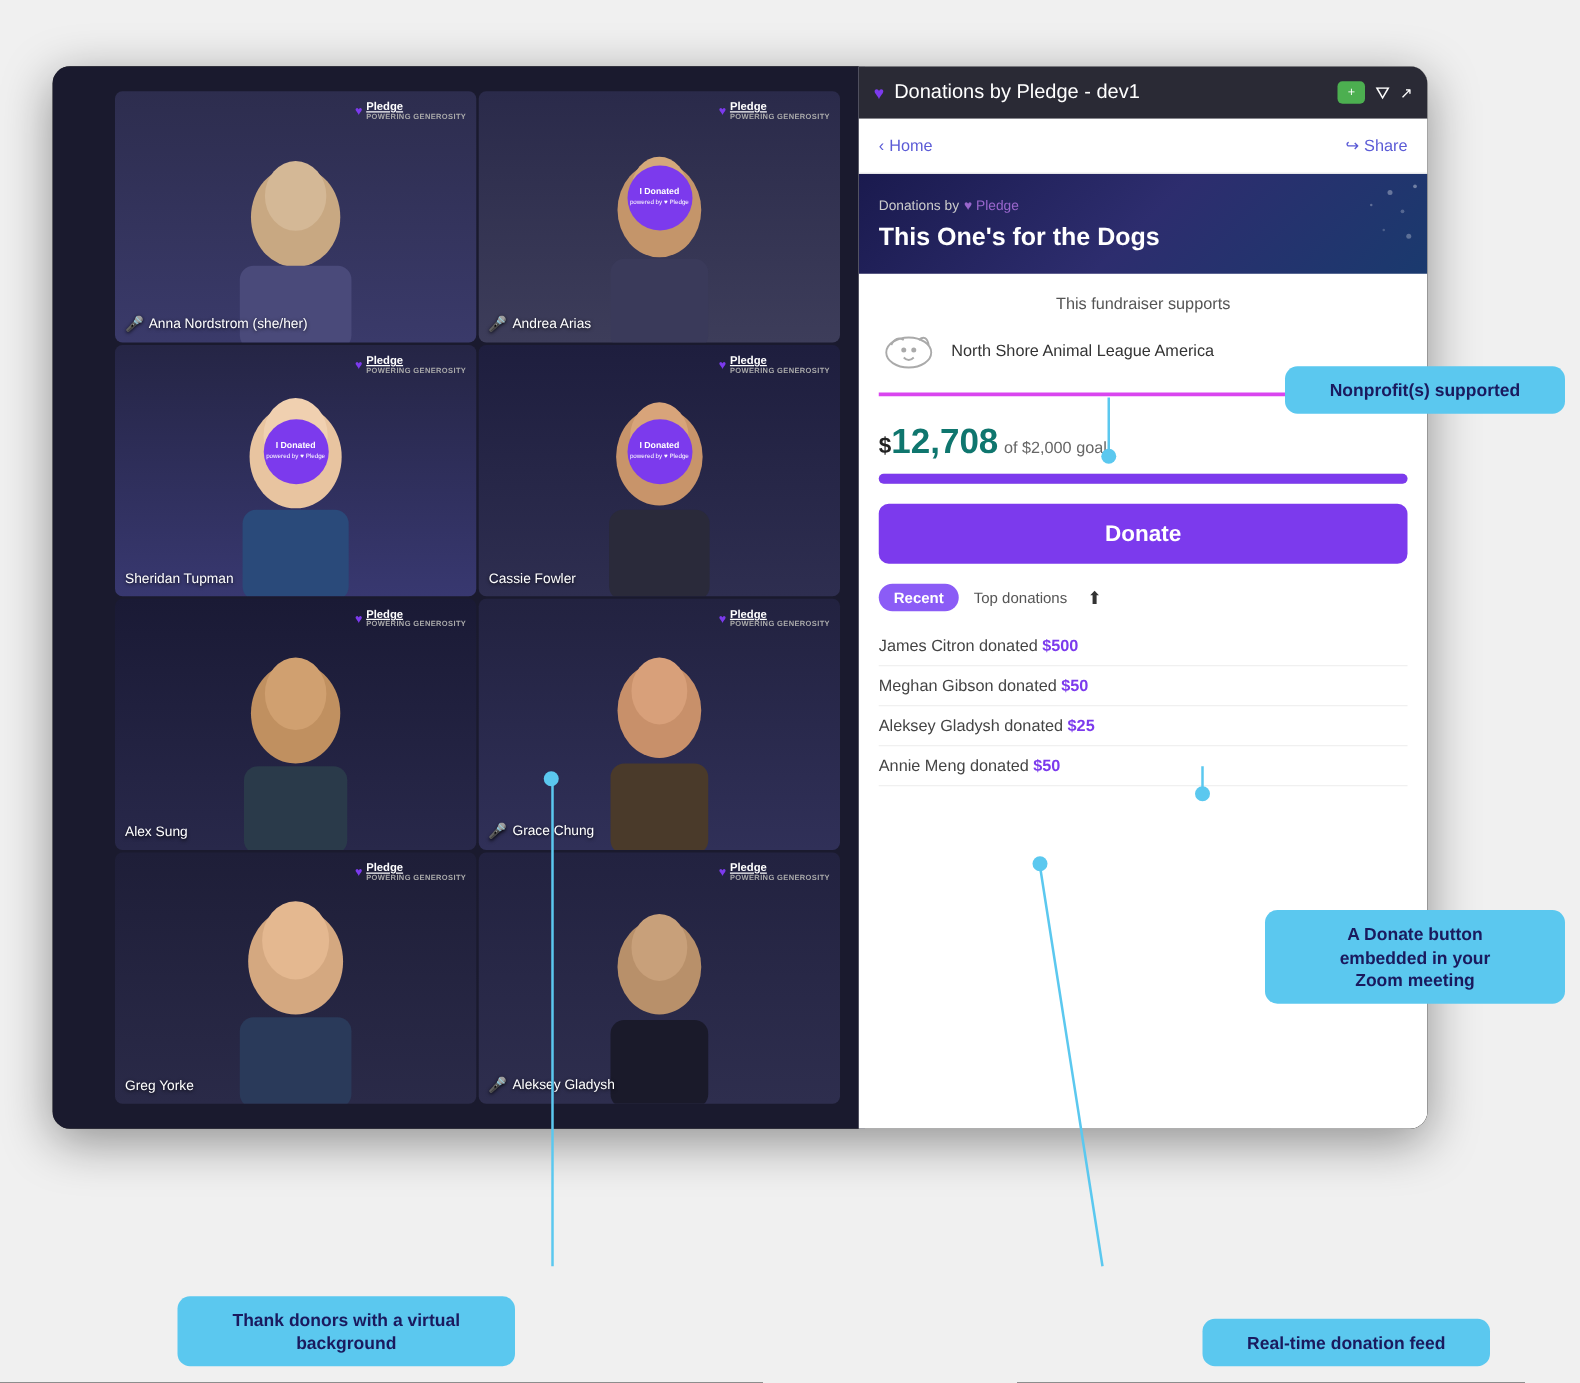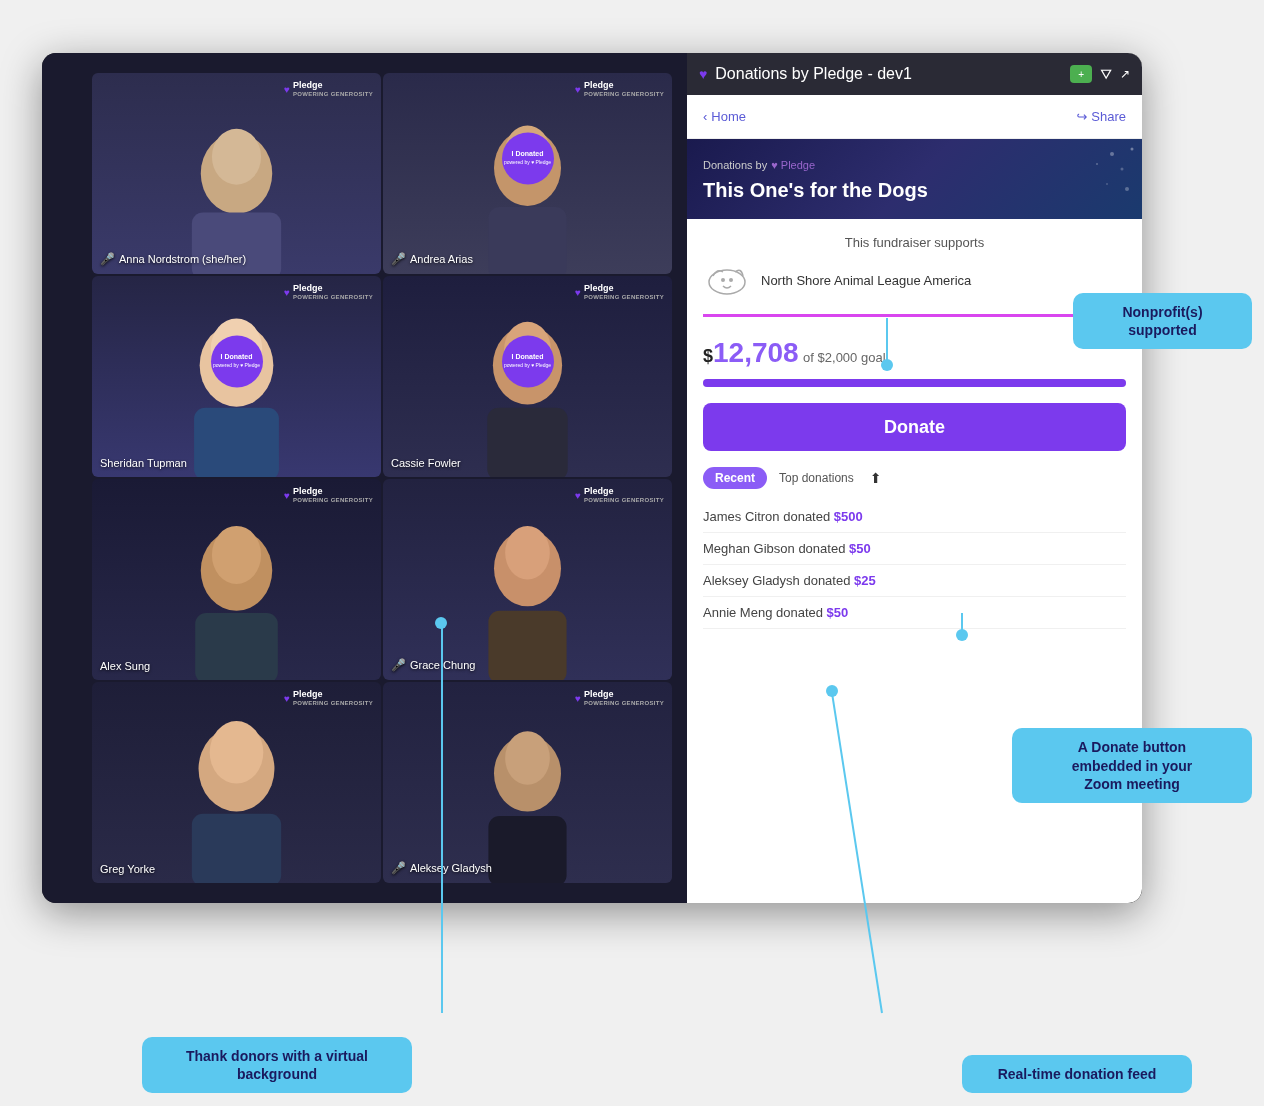--- a/index.html
+++ b/index.html
@@ -77,20 +77,21 @@
     .pledge-text {
       display: flex;
       flex-direction: column;
       line-height: 1.1;
     }
 
     .pledge-name {
       font-size: 9px;
       font-weight: 700;
       color: white;
+      text-decoration: underline;
     }
 
     .pledge-subtitle {
       font-size: 6px;
       color: #aaa;
       text-transform: uppercase;
       letter-spacing: 0.3px;
     }
 
     .participant-name {
@@ -270,21 +271,21 @@
       font-weight: 500;
     }
 
     .goal-amount {
       margin-bottom: 10px;
     }
 
     .amount-large {
       font-size: 28px;
       font-weight: 700;
-      color: #8b5cf6;
+      color: #0f766e;
     }
 
     .amount-dollar {
       font-size: 18px;
       font-weight: 700;
       color: #222;
     }
 
     .goal-text {
       color: #666;
@@ -360,21 +361,21 @@
       font-size: 14px;
       font-weight: 700;
       text-align: center;
       line-height: 1.3;
       z-index: 10;
     }
 
     .callout-nonprofit {
       top: 205px;
       right: -10px;
-      width: 179px;
+      width: 224px;
     }
 
     .callout-donate {
       bottom: 185px;
       right: -10px;
       width: 230px;
     }
 
     .callout-virtual-bg {
       bottom: -80px;

